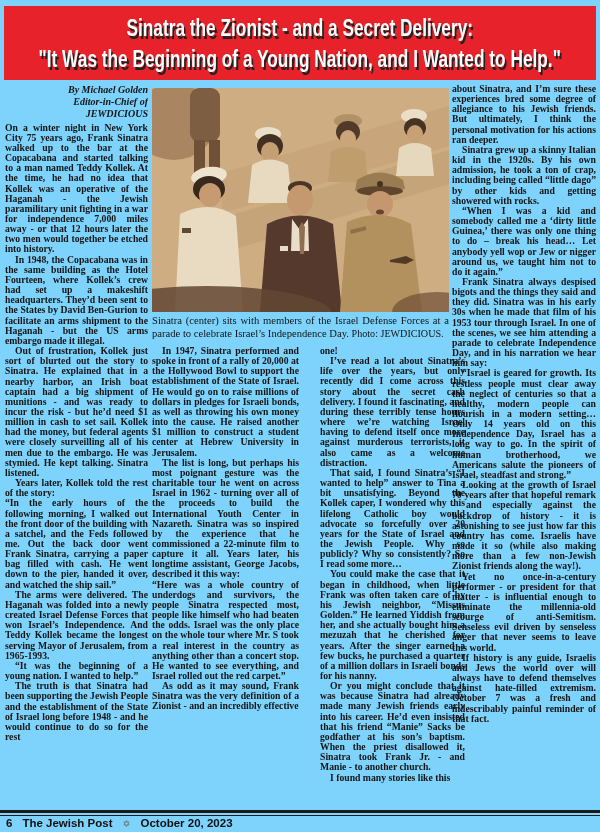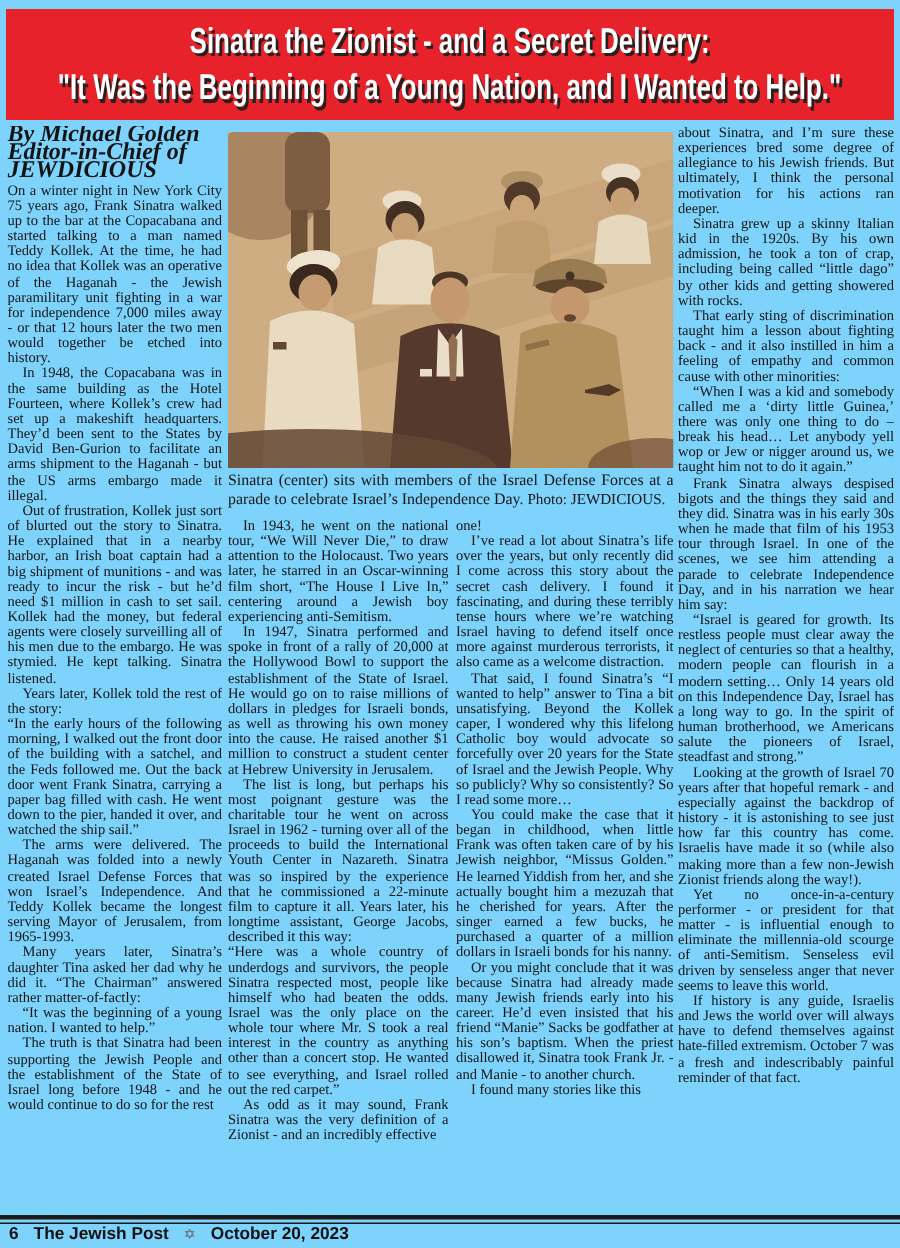--- a/index.html
+++ b/index.html
@@ -6,27 +6,27 @@
   .page{position:relative;width:600px;height:832px;background:#7dd3fc;overflow:hidden;
         font-family:"Liberation Serif",serif;color:var(--body-text,#141414);}
   .banner{position:absolute;left:4px;top:6px;width:592px;height:74px;
           background:var(--banner-red,#e8222a);display:flex;flex-direction:column;
           align-items:center;justify-content:center;overflow:hidden;}
   .bline{font-family:"Liberation Sans",sans-serif;font-weight:700;font-size:24px;
          line-height:31px;color:#fff;white-space:nowrap;transform:scaleX(0.72);
          text-shadow:2.5px 2.5px 0 #26201e;}
   .col{position:absolute;top:84px;height:724px;overflow:hidden;text-align:justify;
        font-size:9.7px;line-height:10.15px;}
-  .col p{margin:0;}
+  .col p{margin:0;font-weight:bold;}
   p.ind{text-indent:10px;}
   .col1{left:5px;width:143px;}
   .col2{left:152px;top:346px;height:462px;width:147px;}
-  .col3{left:304px;top:346px;height:462px;width:145px;}
+  .col3{left:320px;top:346px;height:462px;width:145px;}
   .col4{left:452px;width:144px;}
-  .byline{text-align:left;font-weight:700;font-style:italic;font-size:16px;
+  .byline{text-align:right;font-weight:700;font-style:italic;font-size:10px;
           line-height:12.2px;margin-bottom:2px;}
   .photo{position:absolute;left:152px;top:88px;width:297px;height:224px;overflow:hidden;}
   .caption{position:absolute;left:152px;top:314px;width:297px;font-weight:400;
            font-size:10.6px;line-height:13px;text-align:justify;}
   .caption .credit{font-size:10.1px;}
   .footer-rule{position:absolute;left:0;top:810px;width:600px;}
   .fr1{height:3px;background:#1b1b1b;margin-bottom:1.5px;}
   .fr2{height:1px;background:#1b1b1b;}
   .footer{position:absolute;left:6px;top:817px;width:590px;
           font-family:"Liberation Sans",sans-serif;font-weight:700;font-size:11.5px;
@@ -48,21 +48,20 @@
       <div>By Michael Golden</div>
       <div>Editor-in-Chief of</div>
       <div>JEWDICIOUS</div>
     </div>
     <p>On a winter night in New York City 75 years ago, Frank Sinatra walked up to the bar at the Copacabana and started talking to a man named Teddy Kollek. At the time, he had no idea that Kollek was an operative of the Haganah - the Jewish paramilitary unit fighting in a war for independence 7,000 miles away - or that 12 hours later the two men would together be etched into history.</p>
     <p class="ind">In 1948, the Copacabana was in the same building as the Hotel Fourteen, where Kollek’s crew had set up a makeshift headquarters. They’d been sent to the States by David Ben-Gurion to facilitate an arms shipment to the Haganah - but the US arms embargo made it illegal.</p>
     <p class="ind">Out of frustration, Kollek just sort of blurted out the story to Sinatra. He explained that in a nearby harbor, an Irish boat captain had a big shipment of munitions - and was ready to incur the risk - but he’d need $1 million in cash to set sail. Kollek had the money, but federal agents were closely surveilling all of his men due to the embargo. He was stymied. He kept talking. Sinatra listened.</p>
     <p class="ind">Years later, Kollek told the rest of the story:</p>
     <p>“In the early hours of the following morning, I walked out the front door of the building with a satchel, and the Feds followed me. Out the back door went Frank Sinatra, carrying a paper bag filled with cash. He went down to the pier, handed it over, and watched the ship sail.”</p>
     <p class="ind">The arms were delivered. The Haganah was folded into a newly created Israel Defense Forces that won Israel’s Independence. And Teddy Kollek became the longest serving Mayor of Jerusalem, from 1965-1993.</p>
-    <p class="ind">Many years later, Sinatra’s daughter Tina asked her dad why he did it. “The Chairman” answered rather matter-of-factly:</p>
     <p class="ind">“It was the beginning of a young nation. I wanted to help.”</p>
     <p class="ind">The truth is that Sinatra had been supporting the Jewish People and the establishment of the State of Israel long before 1948 - and he would continue to do so for the rest</p>
   </div>
 
   <div class="photo">
     <svg viewBox="0 0 297 224" width="297" height="224" xmlns="http://www.w3.org/2000/svg">
       <rect width="297" height="224" fill="#d2b186"></rect>
       <ellipse cx="22" cy="34" rx="42" ry="38" fill="#9c7a55" opacity="0.75"></ellipse>
       <path d="M70,85 L297,18 L297,58 L70,125 Z" fill="#c6a379" opacity="0.55"></path>
       <path d="M70,130 L297,62 L297,96 L70,165 Z" fill="#bb9a6e" opacity="0.4"></path>
@@ -105,40 +104,38 @@
       <rect width="297" height="224" fill="#a3805a" opacity="0.08"></rect>
     </svg>
   </div>
 
   <div class="caption">
     <span>Sinatra (center) sits with members of the Israel Defense Forces at a parade to celebrate Israel’s Independence Day.</span>
     <span class="credit">Photo: JEWDICIOUS.</span>
   </div>
 
   <div class="col col2">
-    <p class="ind">In 1943, he went on the national tour, “We Will Never Die,” to draw attention to the Holocaust. Two years later, he starred in an Oscar-winning film short, “The House I Live In,” centering around a Jewish boy experiencing anti-Semitism.</p>
     <p class="ind">In 1947, Sinatra performed and spoke in front of a rally of 20,000 at the Hollywood Bowl to support the establishment of the State of Israel. He would go on to raise millions of dollars in pledges for Israeli bonds, as well as throwing his own money into the cause. He raised another $1 million to construct a student center at Hebrew University in Jerusalem.</p>
     <p class="ind">The list is long, but perhaps his most poignant gesture was the charitable tour he went on across Israel in 1962 - turning over all of the proceeds to build the International Youth Center in Nazareth. Sinatra was so inspired by the experience that he commissioned a 22-minute film to capture it all. Years later, his longtime assistant, George Jacobs, described it this way:</p>
     <p>“Here was a whole country of underdogs and survivors, the people Sinatra respected most, people like himself who had beaten the odds. Israel was the only place on the whole tour where Mr. S took a real interest in the country as anything other than a concert stop. He wanted to see everything, and Israel rolled out the red carpet.”</p>
     <p class="ind">As odd as it may sound, Frank Sinatra was the very definition of a Zionist - and an incredibly effective</p>
   </div>
 
   <div class="col col3">
     <p>one!</p>
     <p class="ind">I’ve read a lot about Sinatra’s life over the years, but only recently did I come across this story about the secret cash delivery. I found it fascinating, and during these terribly tense hours where we’re watching Israel having to defend itself once more against murderous terrorists, it also came as a welcome distraction.</p>
     <p class="ind">That said, I found Sinatra’s “I wanted to help” answer to Tina a bit unsatisfying. Beyond the Kollek caper, I wondered why this lifelong Catholic boy would advocate so forcefully over 20 years for the State of Israel and the Jewish People. Why so publicly? Why so consistently? So I read some more…</p>
     <p class="ind">You could make the case that it began in childhood, when little Frank was often taken care of by his Jewish neighbor, “Missus Golden.” He learned Yiddish from her, and she actually bought him a mezuzah that he cherished for years. After the singer earned a few bucks, he purchased a quarter of a million dollars in Israeli bonds for his nanny.</p>
     <p class="ind">Or you might conclude that it was because Sinatra had already made many Jewish friends early into his career. He’d even insisted that his friend “Manie” Sacks be godfather at his son’s baptism. When the priest disallowed it, Sinatra took Frank Jr. - and Manie - to another church.</p>
     <p class="ind">I found many stories like this</p>
   </div>
 
   <div class="col col4">
     <p>about Sinatra, and I’m sure these experiences bred some degree of allegiance to his Jewish friends. But ultimately, I think the personal motivation for his actions ran deeper.</p>
     <p class="ind">Sinatra grew up a skinny Italian kid in the 1920s. By his own admission, he took a ton of crap, including being called “little dago” by other kids and getting showered with rocks.</p>
-    <p class="ind">That early sting of discrimination taught him a lesson about fighting back - and it also instilled in him a feeling of empathy and common cause with other minorities:</p>
     <p class="ind">“When I was a kid and somebody called me a ‘dirty little Guinea,’ there was only one thing to do – break his head… Let anybody yell wop or Jew or nigger around us, we taught him not to do it again.”</p>
     <p class="ind">Frank Sinatra always despised bigots and the things they said and they did. Sinatra was in his early 30s when he made that film of his 1953 tour through Israel. In one of the scenes, we see him attending a parade to celebrate Independence Day, and in his narration we hear him say:</p>
     <p class="ind">“Israel is geared for growth. Its restless people must clear away the neglect of centuries so that a healthy, modern people can flourish in a modern setting… Only 14 years old on this Independence Day, Israel has a long way to go. In the spirit of human brotherhood, we Americans salute the pioneers of Israel, steadfast and strong.”</p>
     <p class="ind">Looking at the growth of Israel 70 years after that hopeful remark - and especially against the backdrop of history - it is astonishing to see just how far this country has come. Israelis have made it so (while also making more than a few non-Jewish Zionist friends along the way!).</p>
     <p class="ind">Yet no once-in-a-century performer - or president for that matter - is influential enough to eliminate the millennia-old scourge of anti-Semitism. Senseless evil driven by senseless anger that never seems to leave this world.</p>
     <p class="ind">If history is any guide, Israelis and Jews the world over will always have to defend themselves against hate-filled extremism. October 7 was a fresh and indescribably painful reminder of that fact.</p>
   </div>
 
   <div class="footer-rule">
     <div class="fr1"></div>

